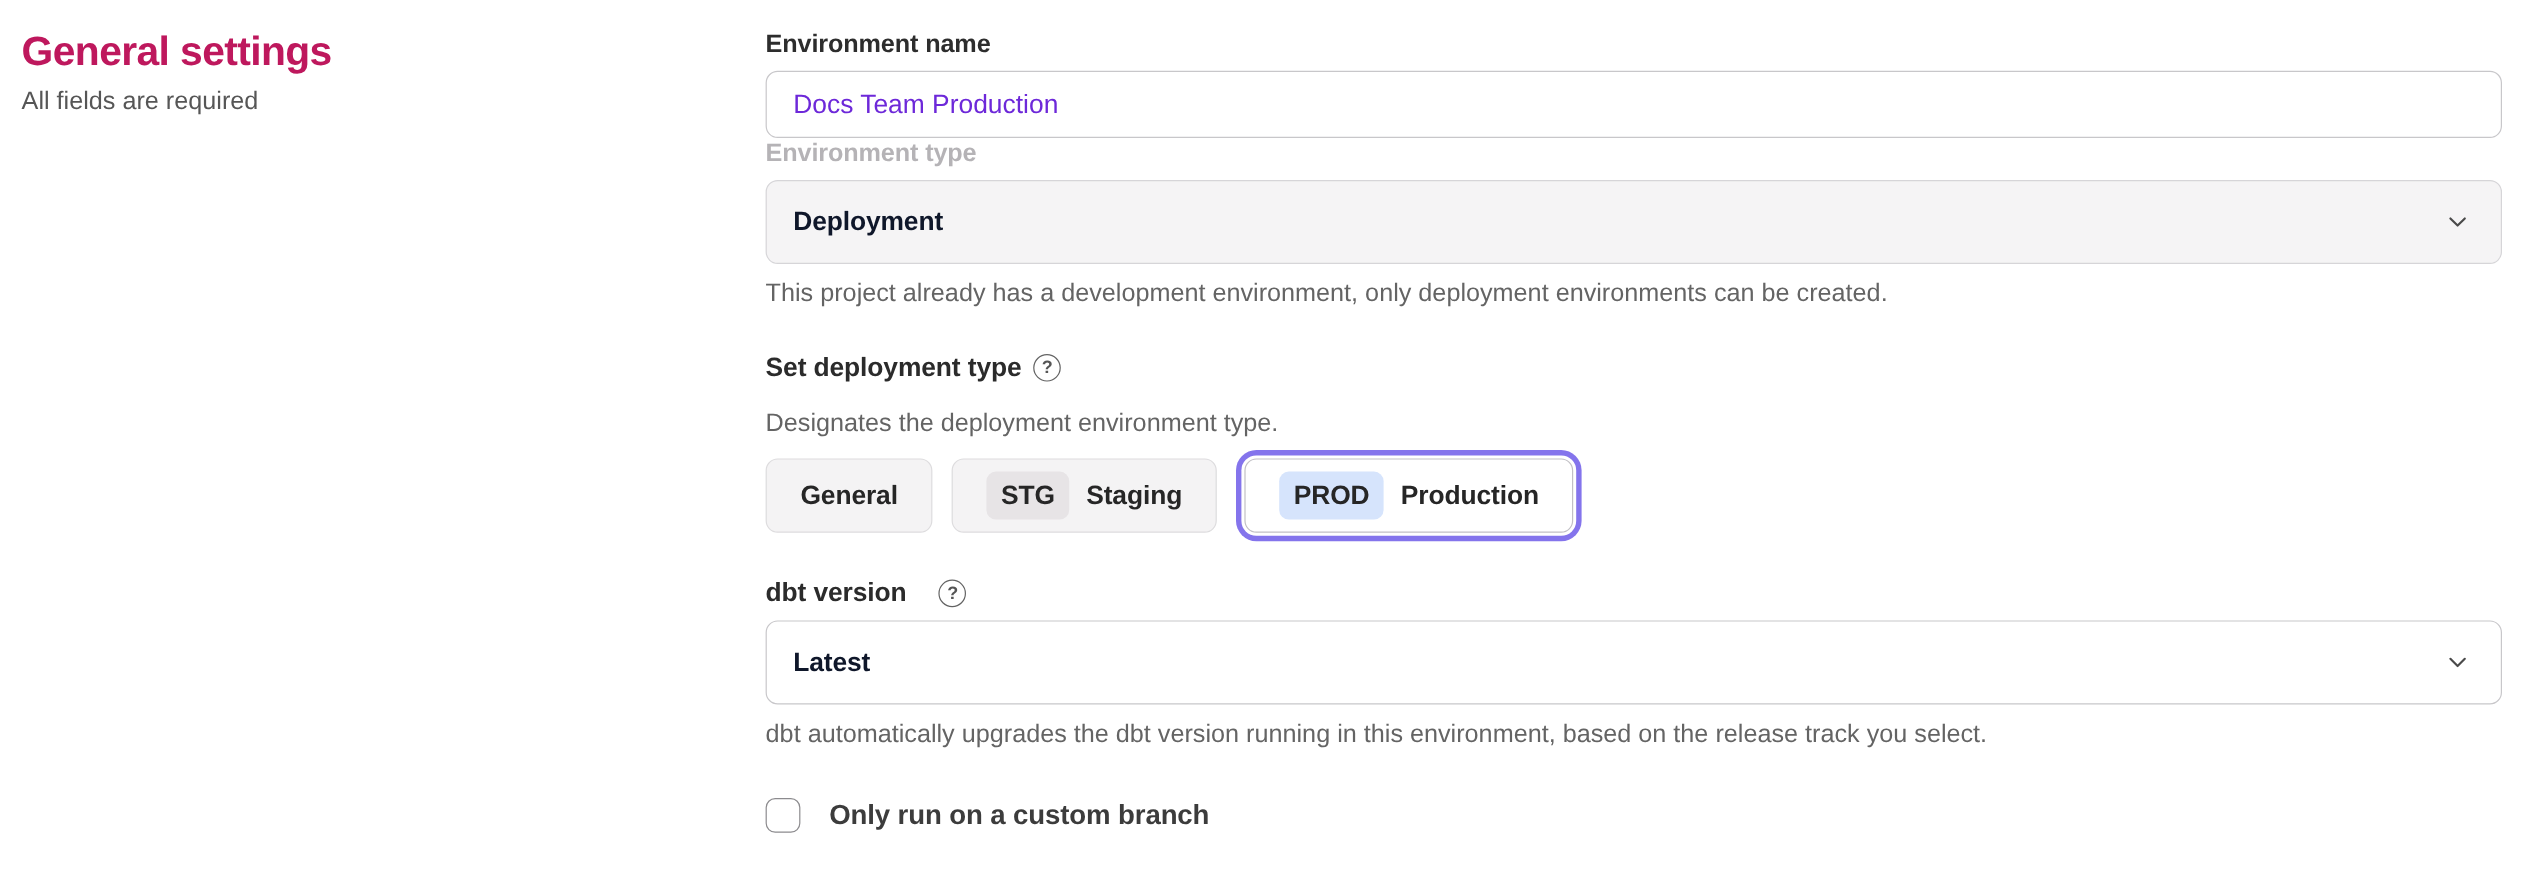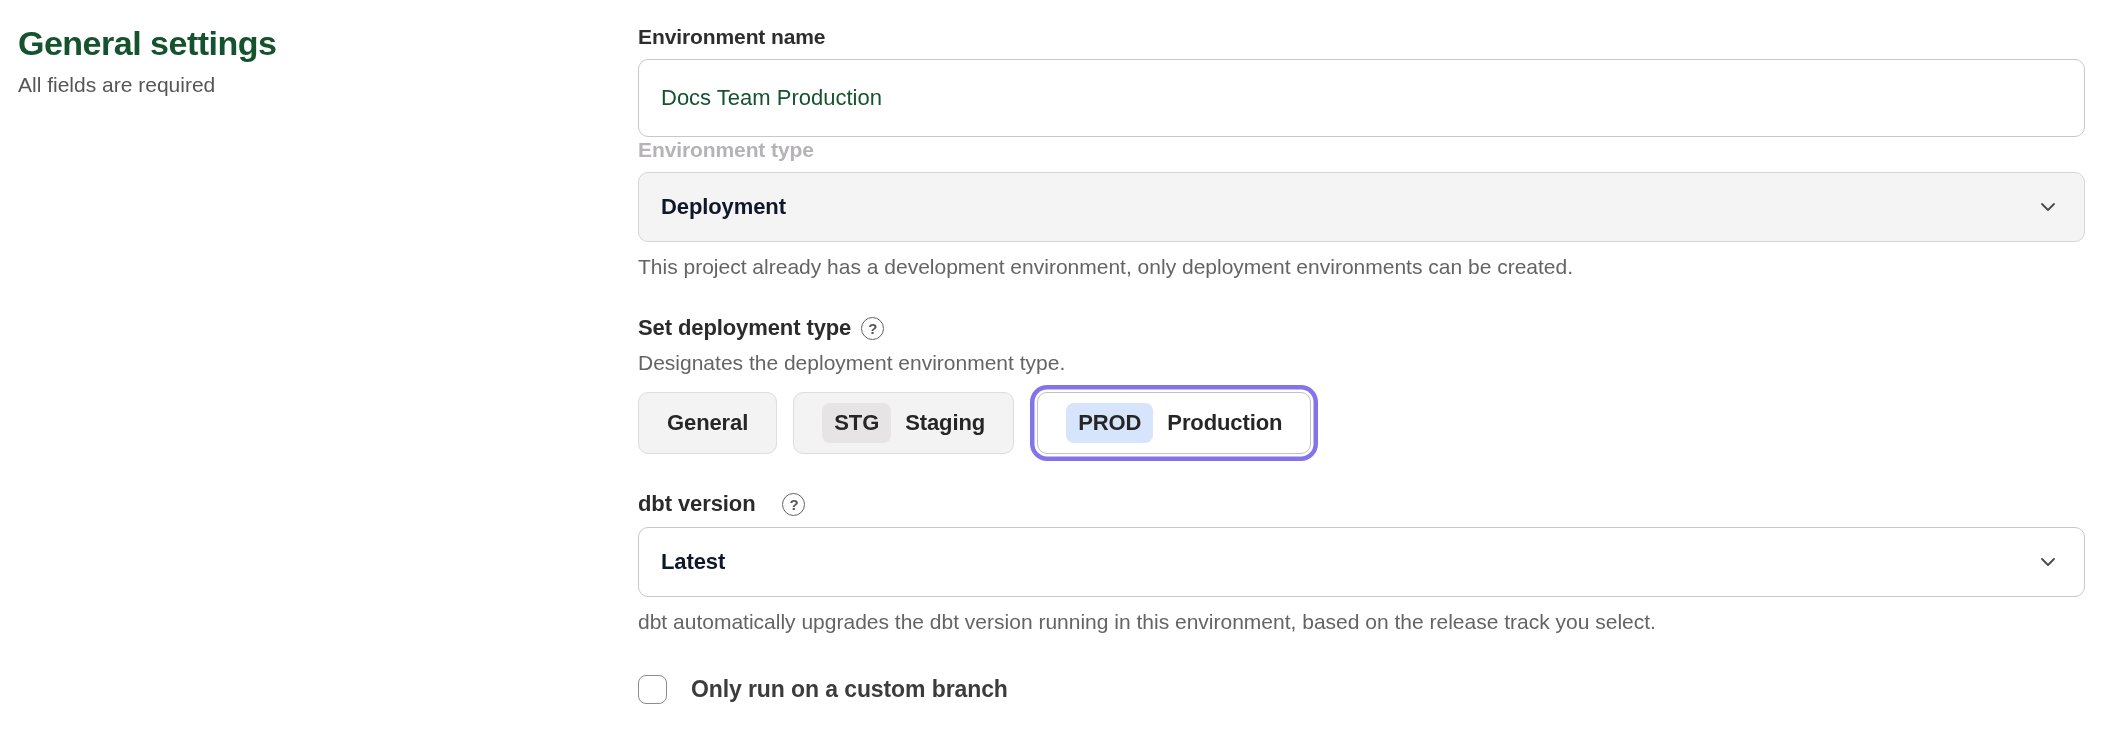--- a/index.html
+++ b/index.html
@@ -7,40 +7,40 @@
   body {
     font-family: "Liberation Sans", "DejaVu Sans", sans-serif;
     color: #1a1a1a;
     position: relative;
     overflow: hidden;
   }
 
   
   .page-header { position: absolute; left: 18px; top: 22px; }
   .page-title {
-    font-size: 34px; font-weight: 700; color: #14532d;
+    font-size: 34px; font-weight: 700; color: #be185d;
     letter-spacing: -0.5px; line-height: 42px;
   }
   .page-subtitle { font-size: 21px; color: #565656; margin-top: 8px; line-height: 26px; }
 
   
   .form-col { position: absolute; left: 638px; top: 24px; width: 1447px; }
 
   .field-label {
     font-size: 21px; font-weight: 700; color: #2d2d2d; line-height: 26px;
     margin-bottom: 9px; letter-spacing: -0.1px;
   }
   .field-label.disabled { color: #b5b3b6; }
 
   .text-input {
-    width: 100%; height: 78px;
+    width: 100%; height: 56px;
     border: 1.5px solid #c8c7ca; border-radius: 10px;
     background: #ffffff; padding: 0 22px;
     font-family: "Liberation Sans", "DejaVu Sans", sans-serif;
-    font-size: 22px; color: #14532d; outline: none;
+    font-size: 22px; color: #6d28d9; outline: none;
   }
 
   .select-box {
     position: relative; width: 100%; height: 70px;
     border: 1.5px solid #c8c7ca; border-radius: 10px;
     background: #ffffff; display: flex; align-items: center;
     padding: 0 60px 0 22px; cursor: pointer;
   }
   .select-box.disabled { background: #f5f4f5; border-color: #d6d5d8; cursor: default; }
   .select-value { font-size: 22px; font-weight: 700; color: #0f172a; letter-spacing: -0.1px; }
@@ -55,21 +55,21 @@
     display: flex; align-items: center; gap: 10px; margin-top: 34px;
   }
   .section-title { font-size: 22px; font-weight: 700; color: #2b2b2b; line-height: 28px; letter-spacing: -0.1px; }
   .help-icon {
     width: 23px; height: 23px; border: 1.6px solid #636363; border-radius: 50%;
     display: inline-flex; align-items: center; justify-content: center;
     color: #555555; flex: 0 0 auto; cursor: pointer;
   }
   .help-icon::after { content: "?"; font-size: 15px; font-weight: 700; line-height: 1; }
 
-  .section-helper { font-size: 21px; color: #646464; line-height: 26px; margin-top: 8px; }
+  .section-helper { font-size: 21px; color: #646464; line-height: 26px; margin-top: 20px; }
 
   
   .btn-row { display: flex; align-items: center; gap: 16px; margin-top: 16px; }
   .type-btn {
     height: 62px; border-radius: 10px;
     background: #f4f3f4; border: 1.5px solid #dddcde;
     display: inline-flex; align-items: center; gap: 14px;
     padding: 0 28px; cursor: pointer;
     font-family: "Liberation Sans", "DejaVu Sans", sans-serif;
     font-size: 22px; font-weight: 700; color: #262626; letter-spacing: -0.1px;

